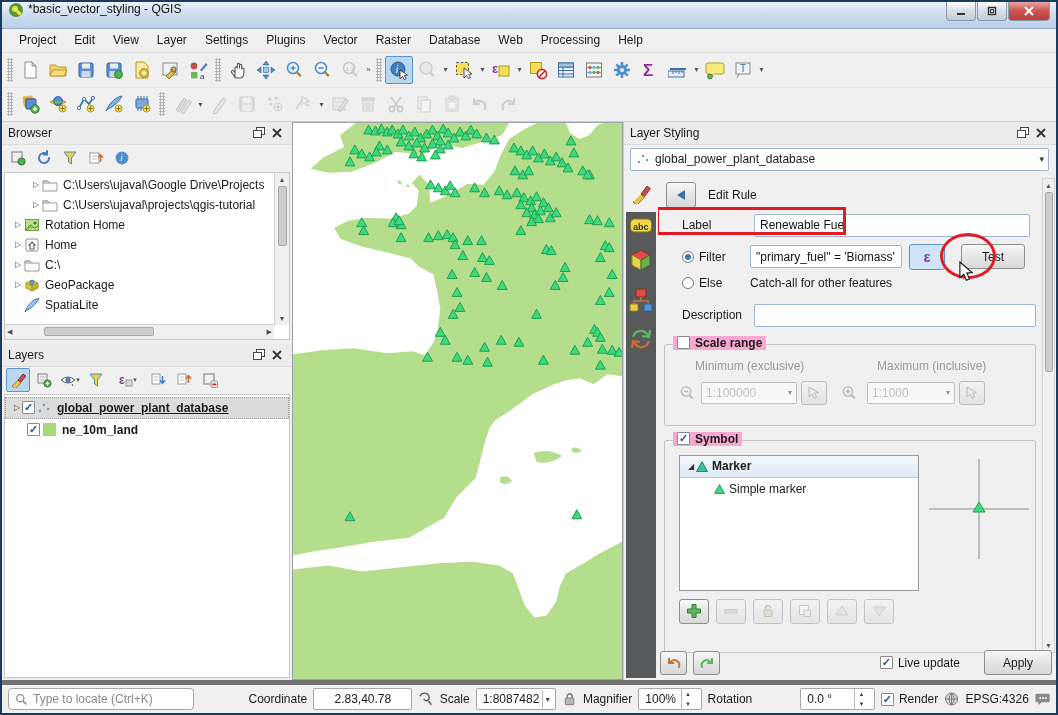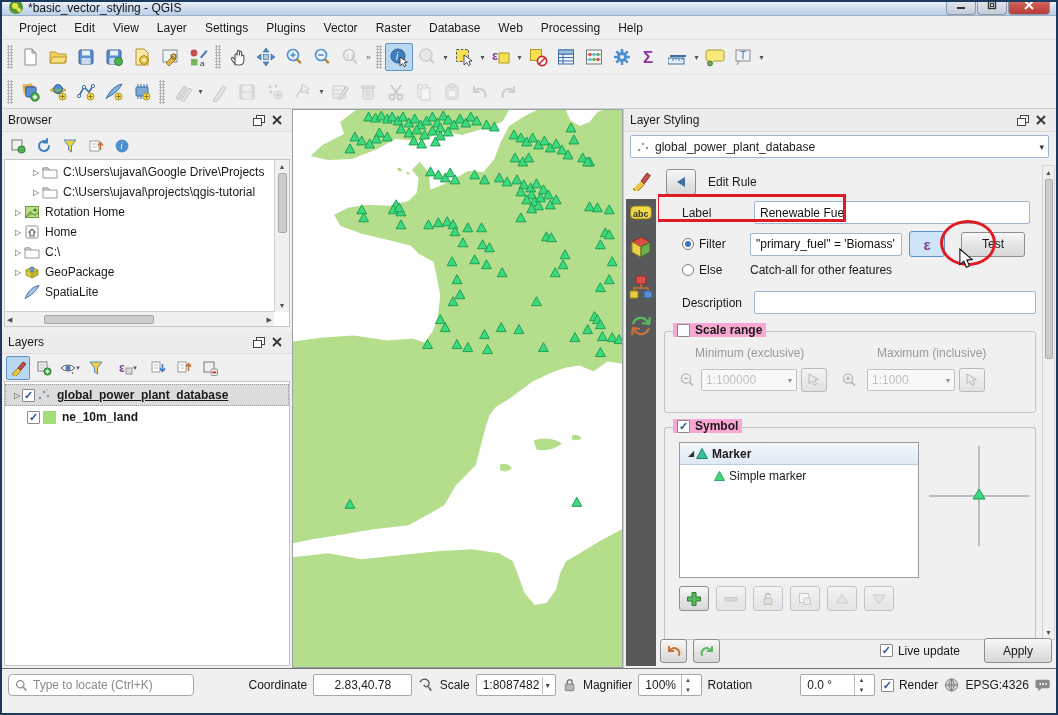--- a/index.html
+++ b/index.html
@@ -1,19 +1,19 @@
 <!DOCTYPE html>
 <html><head>
 <meta charset="utf-8">
 <style>
   * { margin:0; padding:0; box-sizing:border-box; }
   html,body { width:1058px; height:715px; font-family:"Liberation Sans",sans-serif; font-size:12px; color:#1a1a1a; background:#fff;}
   #window { width:1058px; height:715px; border:2px solid #1c3a5e; background:#f0f0f0; display:flex; flex-direction:column; overflow:hidden;}
   
-  .titlebar{height:14px; background:linear-gradient(#eaf2fb,#cddcee 50%,#bcd0e8); display:flex; align-items:flex-end; padding:0 6px; border-bottom:1px solid #98aec7;}
+  .titlebar{height:27px; background:linear-gradient(#eaf2fb,#cddcee 50%,#bcd0e8); display:flex; align-items:flex-start; padding:0 6px; border-bottom:1px solid #98aec7;}
   .titlebar .ttext{flex:1; font-size:12px; color:#111; padding-left:4px;}
   .winbtn{width:30px;height:19px;border:1px solid #8a99ab;border-top:none;border-radius:0 0 4px 4px;background:linear-gradient(#fdfdfd,#d8dee6 50%,#c4ccd8);display:flex;align-items:center;justify-content:center;font-size:10px;color:#333;margin-left:1px;}
   .winbtn.close{width:42px;background:linear-gradient(#e8a6a2,#cf5a55 45%,#b83c38);color:#fff;font-weight:bold;}
   
   .menubar{height:24px;background:#f0f0f0;display:flex;align-items:center;padding:0 8px;border-bottom:1px solid #e2e2e2;}
   .menu-item{padding:3px 9px;}
   
   .toolbar{display:flex;align-items:center;background:#f0f0f0;padding:0 2px;}
   .tb1{height:35px;border-bottom:1px solid #e6e6e6;}
   .tb2{height:34px;border-bottom:1px solid #cfcfcf;}
@@ -60,21 +60,21 @@
   .btn.dis{opacity:.45;filter:grayscale(60%);}
   .combo{background:#fff;border:1px solid #9a9a9a;border-radius:2px;height:22px;display:flex;align-items:center;padding:0 4px;position:relative;}
   .combo .carr{margin-left:auto;font-size:8px;color:#444;padding-left:6px;}
   .gbox{position:absolute;border:1px solid #c4c4c4;border-radius:3px;}
   .gtitle{position:absolute;top:-9px;left:8px;background:#f9a8d4;padding:0 4px;display:flex;align-items:center;gap:5px;font-weight:bold;text-align:center;}
   .grayt{color:#9a9a9a;}
   .redrect{position:absolute;border:3px solid #e01b24;pointer-events:none;}
   .redellipse{position:absolute;border:3px solid #e01b24;border-radius:50%;pointer-events:none;}
   .sbv{position:absolute;right:1px;top:56px;width:13px;height:475px;background:#f0f0f0;border:1px solid #d4d4d4;display:flex;flex-direction:column;align-items:center;}
   
-  .statusbar{height:33px;background:#f0f0f0;border-top:1px solid #737373;display:flex;align-items:center;padding:0 6px;gap:6px;}
+  .statusbar{height:33px;background:#f0f0f0;border-top:5px solid #737373;display:flex;align-items:center;padding:0 6px;gap:6px;}
   .sb-box{background:#fff;border:1px solid #a8a8a8;border-radius:2px;height:22px;display:flex;align-items:center;padding:0 6px;}
   .spin{display:flex;flex-direction:column;width:14px;height:20px;border-left:1px solid #bbb;margin-left:4px;}
   .spin span{flex:1;display:flex;align-items:center;justify-content:center;font-size:6px;color:#444;}
 </style>
 </head>
 <body>
 
 <div id="window">
 
   <div class="titlebar">

